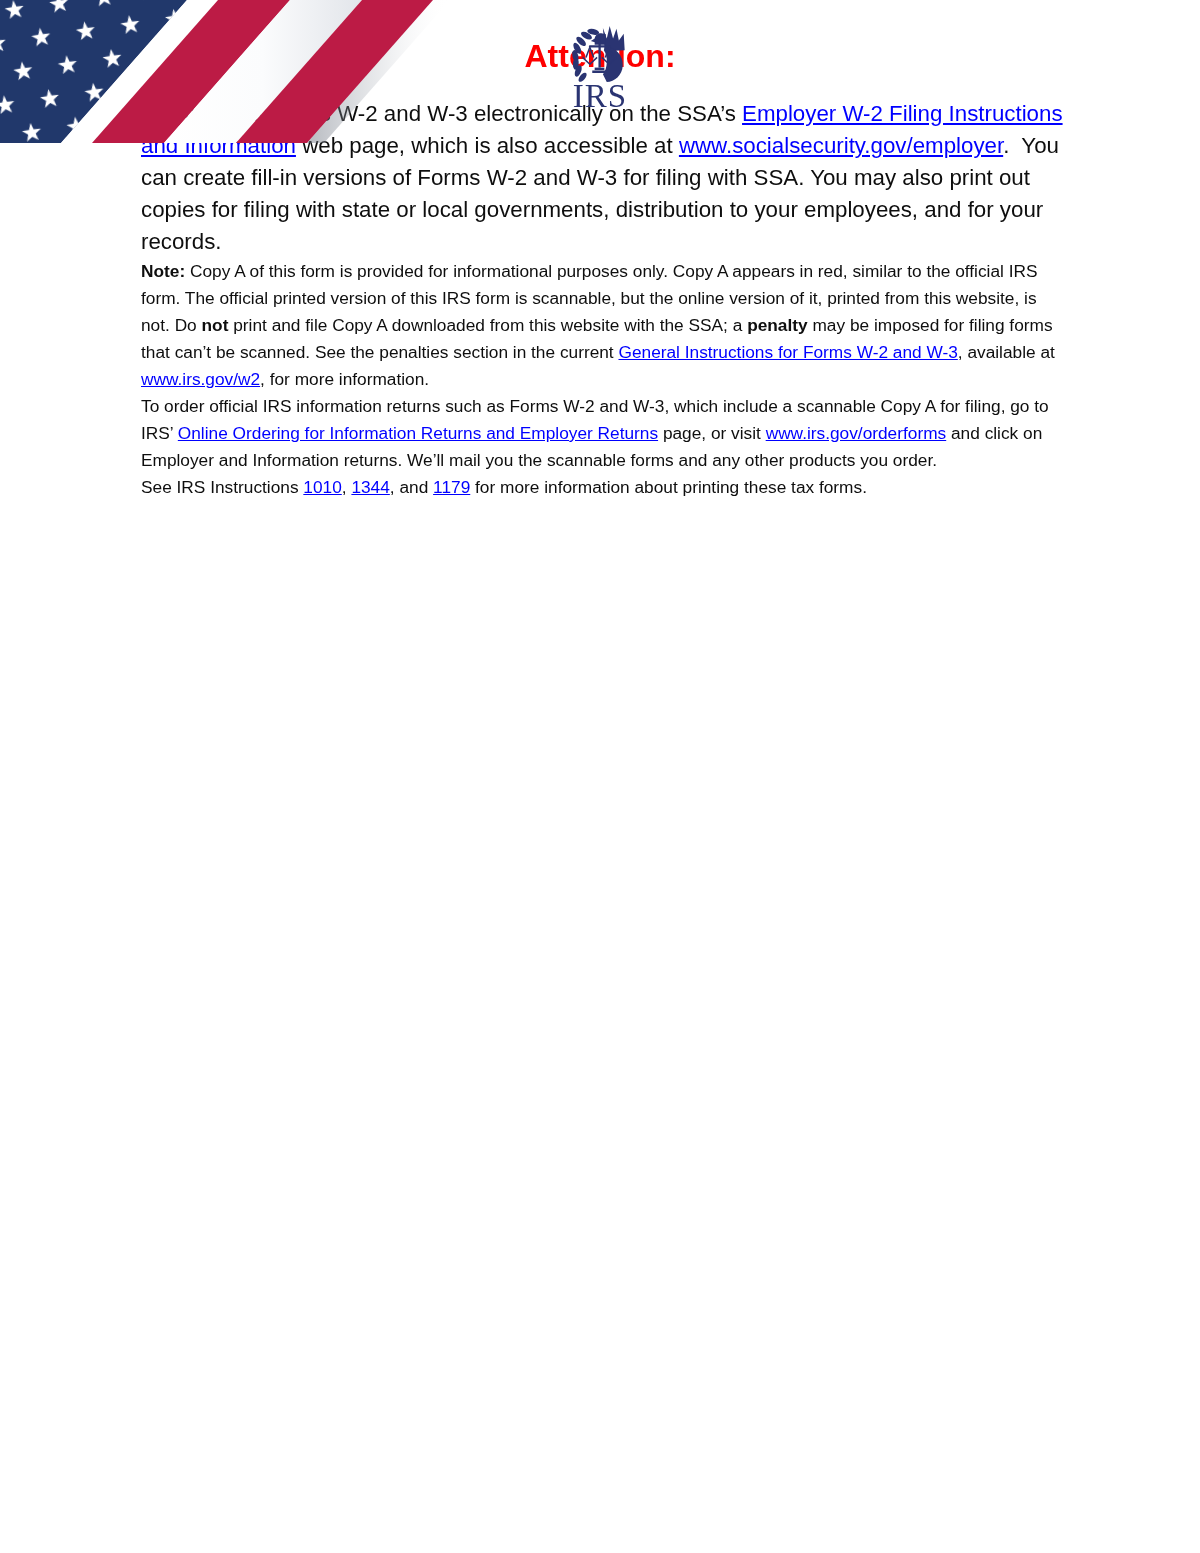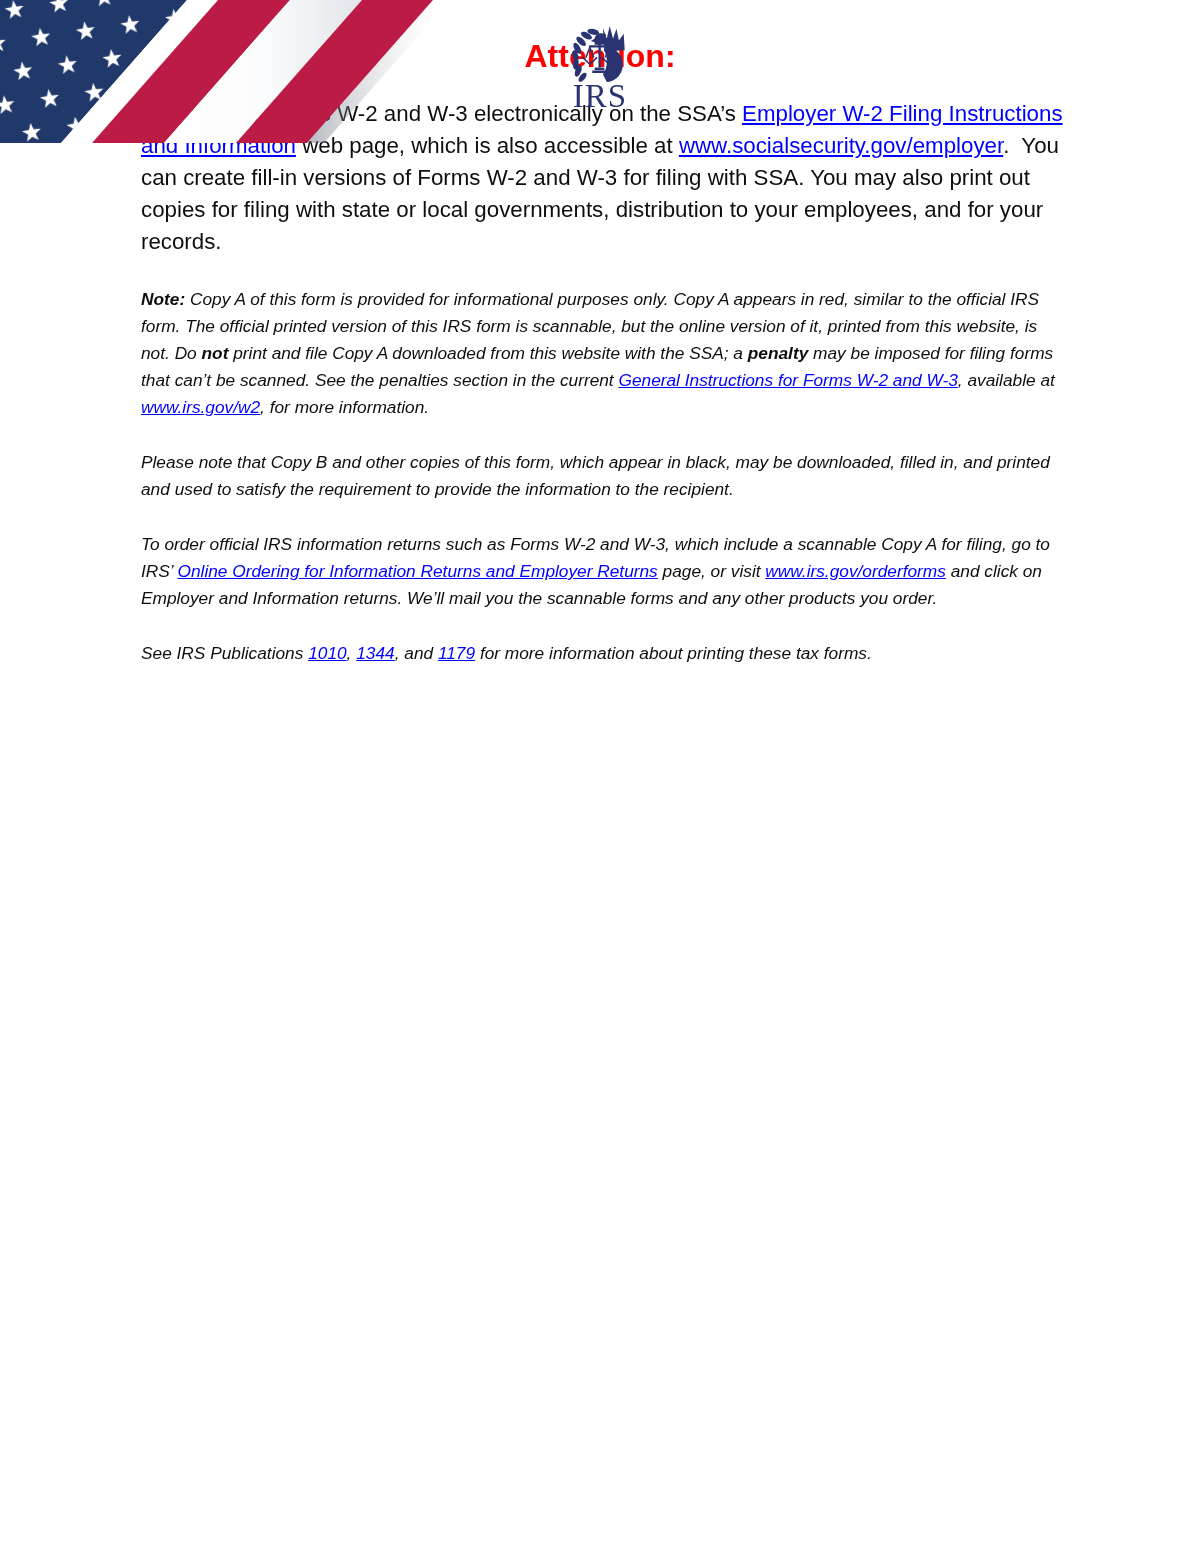--- a/index.html
+++ b/index.html
@@ -13,21 +13,21 @@
   .logo-text{font-family:"Liberation Serif",serif;font-size:33px;line-height:1;
              letter-spacing:1px;color:#2a3472;margin-top:-5px;}
 
   
   h1.attention{margin:40px 0 0 0;text-align:center;font-size:32px;line-height:32px;
                font-weight:bold;color:#fe0000;}
 
   
   main{display:block;width:922px;margin:26px 0 0 141px;color:#0e0e0e;}
   p{margin:0 0 0 0;}
-  p + p{margin-top:28px;font-style:italic;}
+  p + p{margin-top:0;}
   p.lead{font-size:22.3px;line-height:32px;margin-top:0;}
   p.body{font-size:17.3px;line-height:27px;}
   a.lnk{color:#0000ff;text-decoration:underline;cursor:pointer;}
   .b{font-weight:bold;}
 </style>
 </head>
 <body>
 
 <div class="page">
 
@@ -99,18 +99,17 @@
       </g>
     </svg>
     <div class="logo-text">IRS</div>
   </div>
 
   <h1 class="attention">Attention:</h1>
 
   <main id="paragraphs">
       <p class="lead"><span>You may file Forms W-2 and W-3 electronically on the SSA’s </span><a href="#" class="lnk">Employer W-2 Filing Instructions and Information</a><span> web page, which is also accessible at </span><a href="#" class="lnk">www.socialsecurity.gov/employer</a><span>.&nbsp; You can create fill-in versions of Forms W-2 and W-3 for filing with SSA. You may also print out copies for filing with state or local governments, distribution to your employees, and for your records.</span></p>
       <p class="body"><span class="b">Note:</span><span> Copy A of this form is provided for informational purposes only. Copy A appears in red, similar to the official IRS form. The official printed version of this IRS form is scannable, but the online version of it, printed from this website, is not. Do </span><span class="b">not</span><span> print and file Copy A downloaded from this website with the SSA; a </span><span class="b">penalty</span><span> may be imposed for filing forms that can’t be scanned. See the penalties section in the current </span><a href="#" class="lnk">General Instructions for Forms W-2 and W-3</a><span>, available at </span><a href="#" class="lnk">www.irs.gov/w2</a><span>, for more information.</span></p>
-      <p class="body"><span>Please note that Copy B and other copies of this form, which appear in black, may be downloaded, filled in, and printed and used to satisfy the requirement to provide the information to the recipient.</span></p>
       <p class="body"><span>To order official IRS information returns such as Forms W-2 and W-3, which include a scannable Copy A for filing, go to IRS’ </span><a href="#" class="lnk">Online Ordering for Information Returns and Employer Returns</a><span> page, or visit </span><a href="#" class="lnk">www.irs.gov/orderforms</a><span> and click on Employer and Information returns. We’ll mail you the scannable forms and any other products you order.</span></p>
-      <p class="body"><span>See IRS Publications </span><a href="#" class="lnk">1010</a><span>, </span><a href="#" class="lnk">1344</a><span>, and </span><a href="#" class="lnk">1179</a><span> for more information about printing these tax forms.</span></p>
+      <p class="body"><span>See IRS Instructions </span><a href="#" class="lnk">1010</a><span>, </span><a href="#" class="lnk">1344</a><span>, and </span><a href="#" class="lnk">1179</a><span> for more information about printing these tax forms.</span></p>
     </main>
 
 </div>
 
 </body></html>

